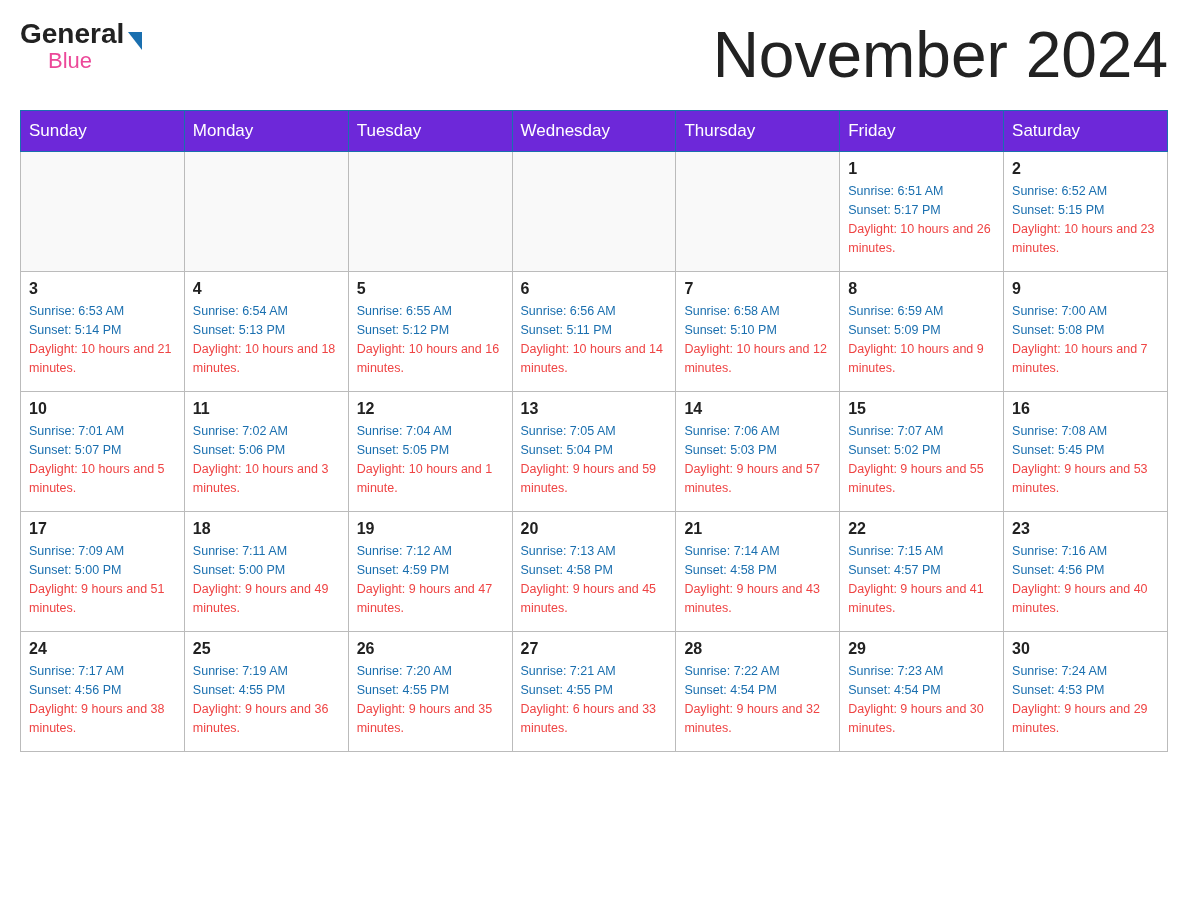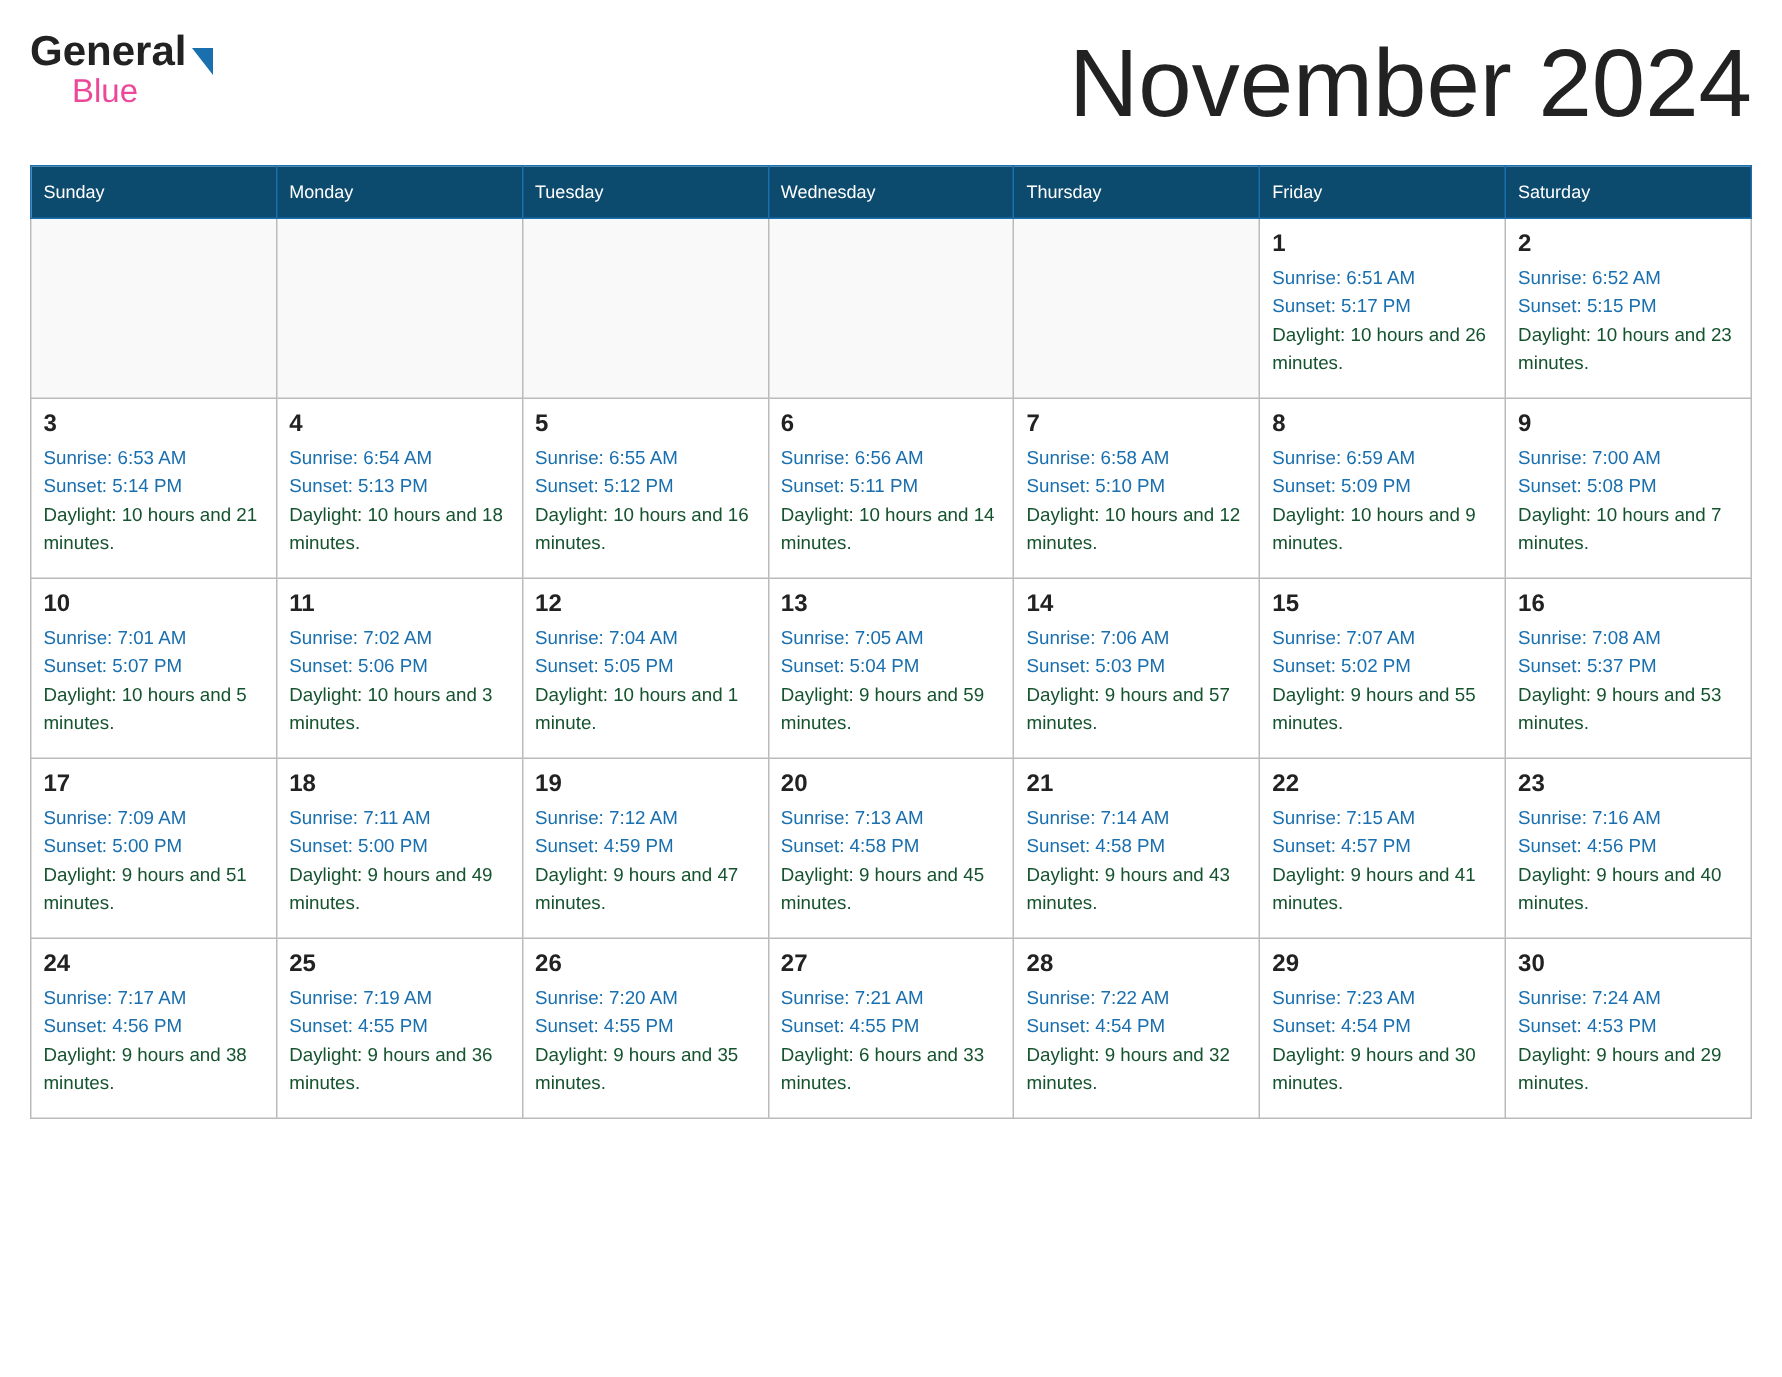--- a/index.html
+++ b/index.html
@@ -46,24 +46,24 @@
       font-size: 22px;
       color: #444;
       margin-top: 4px;
     }
     .calendar {
       width: 100%;
       border-collapse: collapse;
       border: 1px solid #999;
     }
     .calendar th {
-      background-color: #0c4a6e;
+      background-color: #6d28d9;
       color: #fff;
       padding: 10px 8px;
-      font-size: 12px;
+      font-size: 17px;
       font-weight: normal;
       text-align: left;
       border: 1px solid #1a6faf;
     }
     .calendar td {
       vertical-align: top;
       padding: 8px;
       border: 1px solid #bbb;
       width: 14.28%;
       height: 120px;
@@ -80,21 +80,21 @@
       color: #222;
       margin-bottom: 4px;
     }
     .day-info {
       font-size: 12.5px;
       color: #333;
       line-height: 1.5;
     }
     .day-info .sunrise { color: #1a6faf; }
     .day-info .sunset { color: #1a6faf; }
-    .day-info .daylight { color: #14532d; }
+    .day-info .daylight { color: #ef4444; }
   </style>
 </head>
 <body>
 
 <div class="header">
   <div class="logo">
     <div style="display:flex; align-items:flex-end;">
       <span class="logo-text">General</span>
       <span style="display:inline-block; width:0; height:0; border-left:14px solid transparent; border-right:0px solid transparent; border-top:18px solid #1a6faf; margin-left:4px; position:relative; top:2px;"></span>
     </div>
@@ -245,21 +245,21 @@
           <div class="day-info">
             <div class="sunrise">Sunrise: 7:07 AM</div>
             <div class="sunset">Sunset: 5:02 PM</div>
             <div class="daylight">Daylight: 9 hours and 55 minutes.</div>
           </div>
         </td>
         <td>
           <div class="day-number">16</div>
           <div class="day-info">
             <div class="sunrise">Sunrise: 7:08 AM</div>
-            <div class="sunset">Sunset: 5:37 PM</div>
+            <div class="sunset">Sunset: 5:45 PM</div>
             <div class="daylight">Daylight: 9 hours and 53 minutes.</div>
           </div>
         </td>
       </tr>
       <tr>
         <td>
           <div class="day-number">17</div>
           <div class="day-info">
             <div class="sunrise">Sunrise: 7:09 AM</div>
             <div class="sunset">Sunset: 5:00 PM</div>

